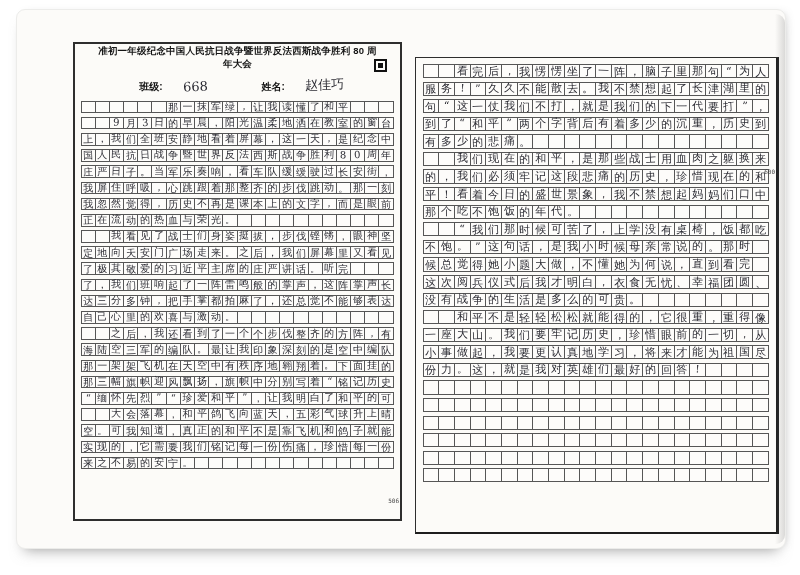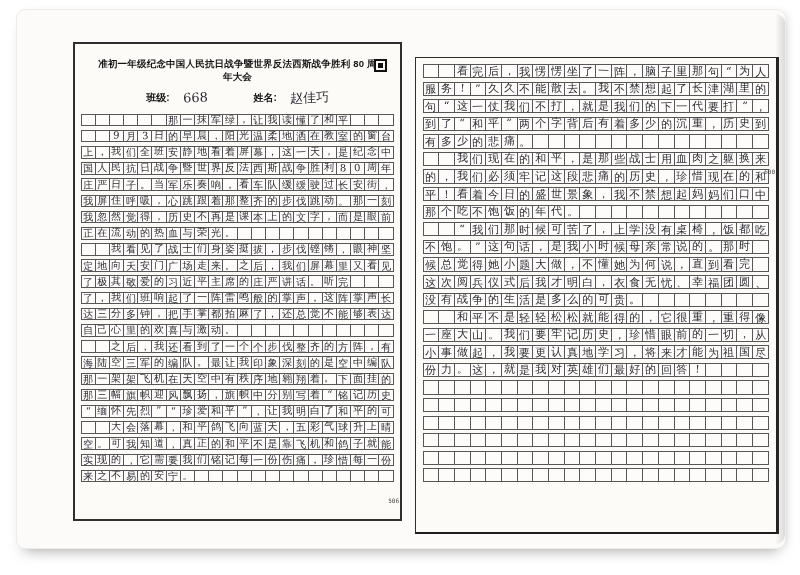--- a/index.html
+++ b/index.html
@@ -16,29 +16,29 @@
     content:""; position:absolute; right:0; top:4px; bottom:4px; width:10px;
     background:linear-gradient(to left, rgba(130,130,130,.28), rgba(130,130,130,0));
     border-radius:0 9px 9px 0;
   }
 
   
   .page-left{
     position:absolute; left:56px; top:32px; width:329px; height:479px;
     border:2px solid #2e2e2e; background:#fcfbf8;
   }
-  .hdr{ padding-top:13px; text-align:center; position:relative; }
+  .hdr{ text-align:center; position:relative; }
   .hdr-title{ font-weight:bold; font-size:9.5px; line-height:1.4; color:#141414;
               width:88%; margin:0 auto; letter-spacing:.2px; }
   .hdr-sub{ font-weight:bold; font-size:9.5px; color:#141414; margin-top:1px; }
   .corner-mark{ position:absolute; right:13px; top:15px; width:13px; height:13px;
                 border:2px solid #111; display:flex; align-items:center; justify-content:center; }
   .corner-mark i{ width:5px; height:5px; background:#111; display:block; }
   .hdr-fields{ display:flex; justify-content:center; gap:46px; margin-top:5px; align-items:baseline; }
-  .fld{ display:flex; align-items:center; gap:13px; }
+  .fld{ display:flex; align-items:flex-end; gap:20px;margin-left:8px; }
   .fld-label{ font-weight:bold; font-size:10px; color:#141414; }
   .hw{ font-family:"DejaVu Serif", serif; color:#2b2b33; }
   .fld-value{ font-size:13px; transform:rotate(-2deg); }
 
   
   .grid{ position:relative; }
   .grid-left{ margin:7px auto 0 auto; width:312px; }
   .g-row{ display:flex; }
   .cell{ border:1px solid #565656; margin-left:-1px; margin-top:-0px;
          display:flex; align-items:center; justify-content:center;

